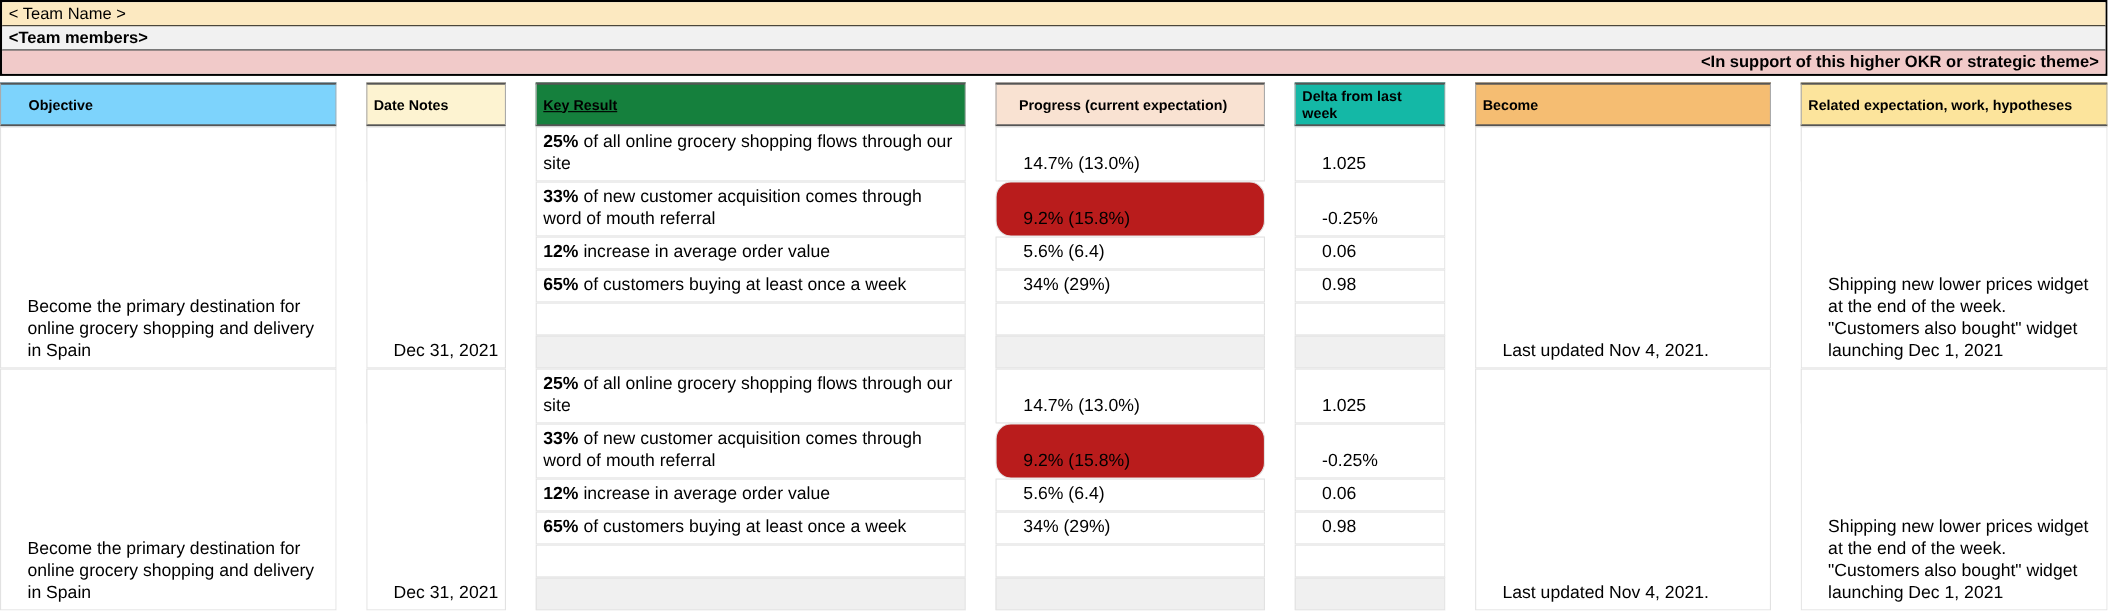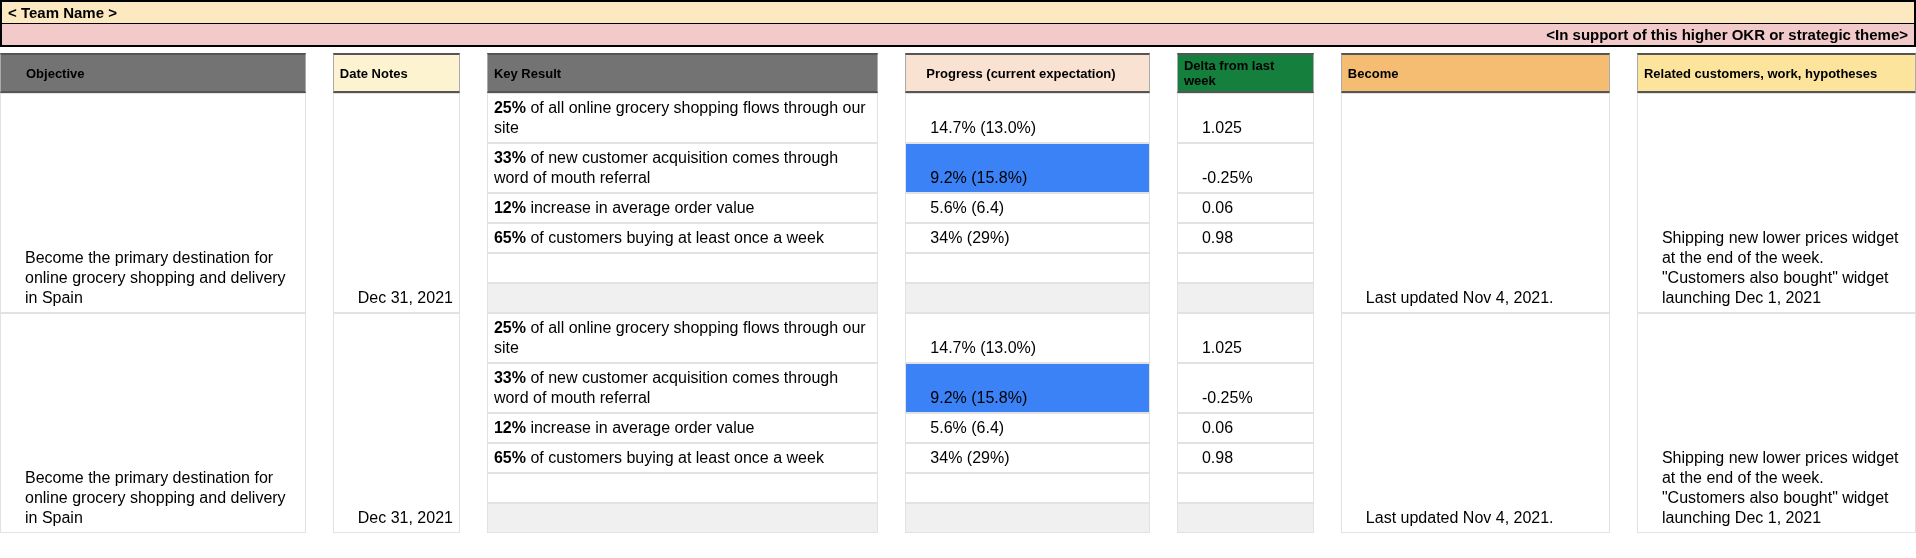--- a/index.html
+++ b/index.html
@@ -8,21 +8,21 @@
     padding: 0;
     font-family: Arial, Helvetica, sans-serif;
     font-size: 15px;
     color: #000;
     background: #fff;
     width: 1916px;
   }
   .top-rows { border: 2px solid #000; }
   .top-row {
     padding: 2px 6px;
-    font-weight: bold;
+    font-weight: normal;
     border-bottom: 1px solid #000;
   }
   .top-row:last-child { border-bottom: none; text-align: right; }
   .row-team-name { background: #fce9c1; }
   .row-team-members { background: #f1f1f1; font-weight: bold; }
   .row-support { background: #f1cac9; font-weight: bold; }
 
   .sheet {
     border-collapse: separate;
     border-spacing: 0;
@@ -35,57 +35,58 @@
     text-align: left;
     font-weight: bold;
     font-size: 13px;
     padding: 3px 6px;
     border-top: 2px solid #555;
     border-bottom: 2px solid #555;
     border-left: 1px solid #aaa;
     border-right: 1px solid #aaa;
   }
   th.gap, td.gap { border: none; background: #fff; }
-  .h-objective { background: #737373; padding-left: 25px; }
+  .h-objective { background: #7dd3fc; padding-left: 25px; }
   .h-date { background: #fdf3d1; }
-  .h-kr { background: #737373; }
+  .h-kr { background: #15803d; text-decoration: underline; }
   .h-progress { background: #f9e2d2; padding-left: 20px; }
-  .h-delta { background: #15803d; }
+  .h-delta { background: #14b8a6; }
   .h-notes { background: #f5bd72; }
   .h-related { background: #fce49c; }
 
   td {
     vertical-align: top;
     padding: 4px 6px;
     border: 1px solid #e2e2e2;
     background: #fff;
     font-size: 16px;
     line-height: 1.25;
   }
   td.bottom { vertical-align: bottom; padding-left: 24px; }
   td.right { text-align: left; }
   td.shade { background: #f0f0f0; }
-  td.warn { background: #3b82f6; }
+  td.warn { background: #b91c1c; border-radius: 14px; }
 
   .col-obj { width: 250px; }
   .col-date { width: 104px; }
   .col-kr { width: 320px; }
   .col-prog { width: 200px; }
   .col-delta { width: 112px; }
   .col-notes { width: 220px; }
   .col-related { width: 228px; }
 
   .kr-line { }
   .kr-line b { font-weight: bold; }
 </style>
 </head>
 <body>
 
 <div class="top-rows">
   <div class="top-row row-team-name">&lt; Team Name &gt;</div>
+  <div class="top-row row-team-members">&lt;Team members&gt;</div>
   <div class="top-row row-support">&lt;In support of this higher OKR or strategic theme&gt;</div>
 </div>
 
 <table class="sheet">
   <colgroup>
     <col class="col-obj">
       <col class="gap">
     <col class="col-date">
       <col class="gap">
     <col class="col-kr">
@@ -105,21 +106,21 @@
       <th class="h-date">Date Notes</th>
         <th class="gap"></th>
       <th class="h-kr">Key Result</th>
         <th class="gap"></th>
       <th class="h-progress">Progress (current expectation)</th>
         <th class="gap"></th>
       <th class="h-delta">Delta from last week</th>
         <th class="gap"></th>
       <th class="h-notes">Become</th>
         <th class="gap"></th>
-      <th class="h-related">Related customers, work, hypotheses</th>
+      <th class="h-related">Related expectation, work, hypotheses</th>
     </tr>
   </thead>
   <tbody id="tbody">
       <tr>
         <td rowspan="6" class="bottom">Become the primary destination for online grocery shopping and delivery in Spain</td>
         <td class="gap"></td>
         <td rowspan="6" class="bottom right">Dec 31, 2021</td>
         <td class="gap"></td>
         <td><span class="kr-line"><b>25%</b> of all online grocery shopping flows through our site</span></td>
         <td class="gap"></td>

